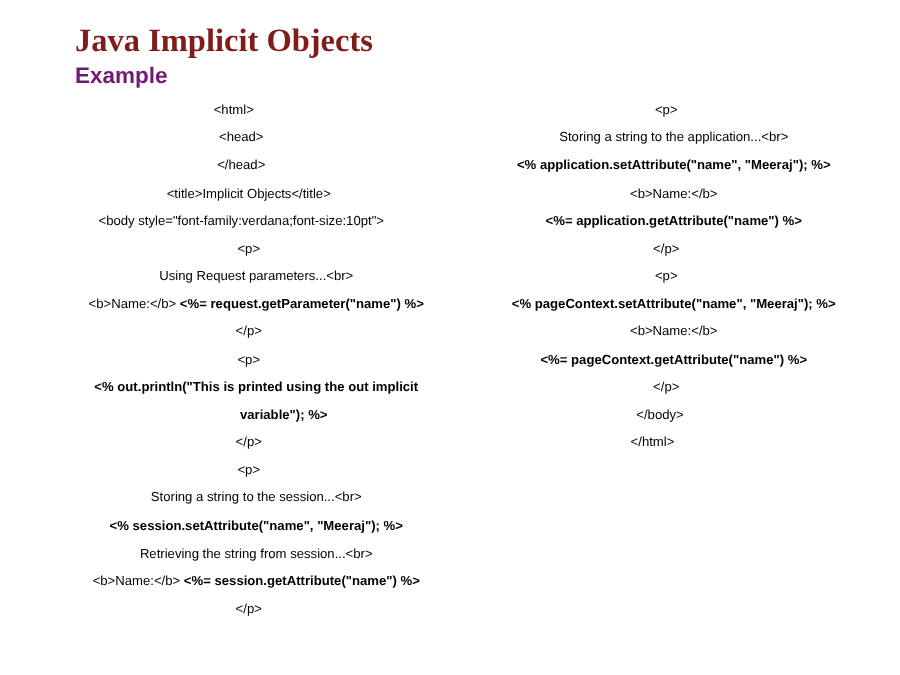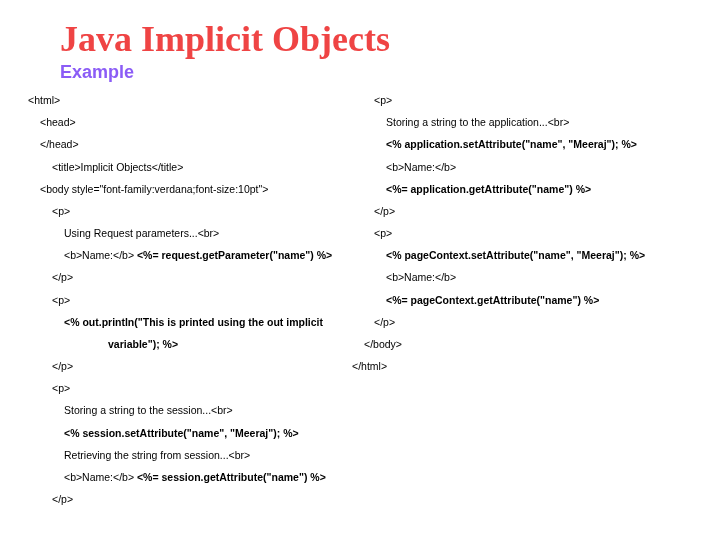--- a/index.html
+++ b/index.html
@@ -7,44 +7,45 @@
     padding: 18px 28px;
     width: 720px;
     height: 540px;
     box-sizing: border-box;
     font-family: Arial, Helvetica, sans-serif;
     background: #fff;
     color: #000;
   }
   .title {
     font-family: "Times New Roman", Times, serif;
-    font-size: 36px;
+    font-size: 26px;
     font-weight: bold;
     margin: 0 0 2px 32px;
-    color: #ef4444;
+    color: #7f1d1d;
   }
   .subtitle {
     font-family: Arial, Helvetica, sans-serif;
     font-size: 18px;
     font-weight: bold;
     margin: 0 0 10px 32px;
-    color: #8b5cf6;
+    color: #701a75;
   }
   .cols {
     display: flex;
     gap: 28px;
   }
   .col {
     flex: 1;
     font-size: 10.5px;
     line-height: 1.35;
   }
   .line {
     margin: 0 0 8px 0;
     white-space: nowrap;
+    text-align: center;
   }
   .i1 { padding-left: 12px; }
   .i2 { padding-left: 24px; }
   .i3 { padding-left: 36px; }
   .bold { font-weight: bold; }
 </style>
 </head>
 <body>
 
 <div class="title">Java Implicit Objects</div>

